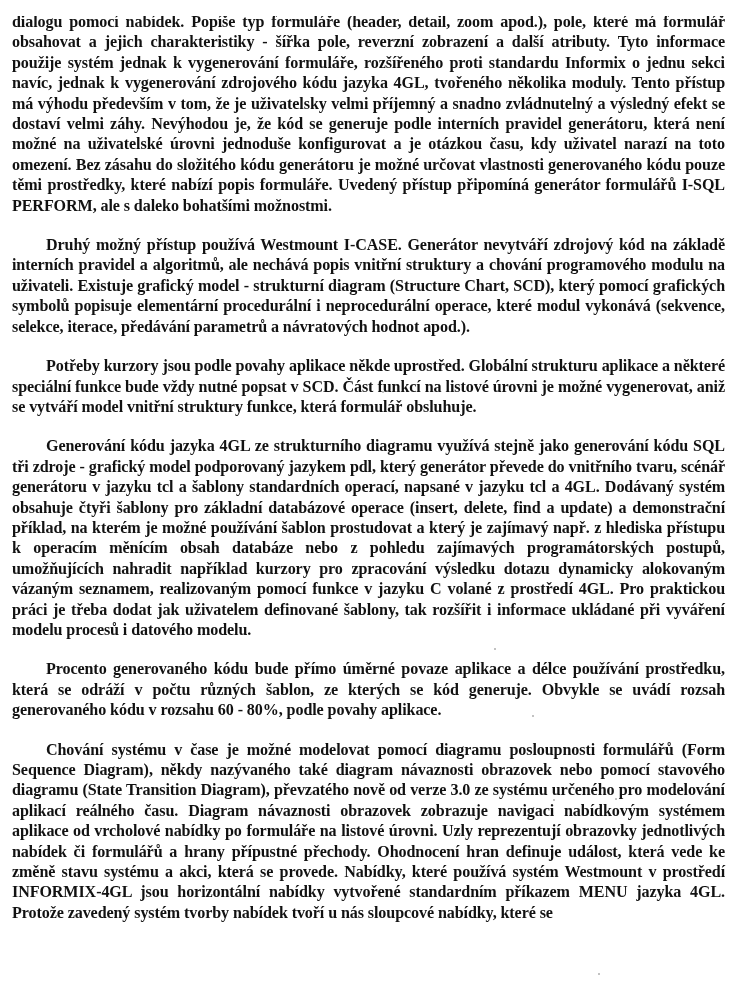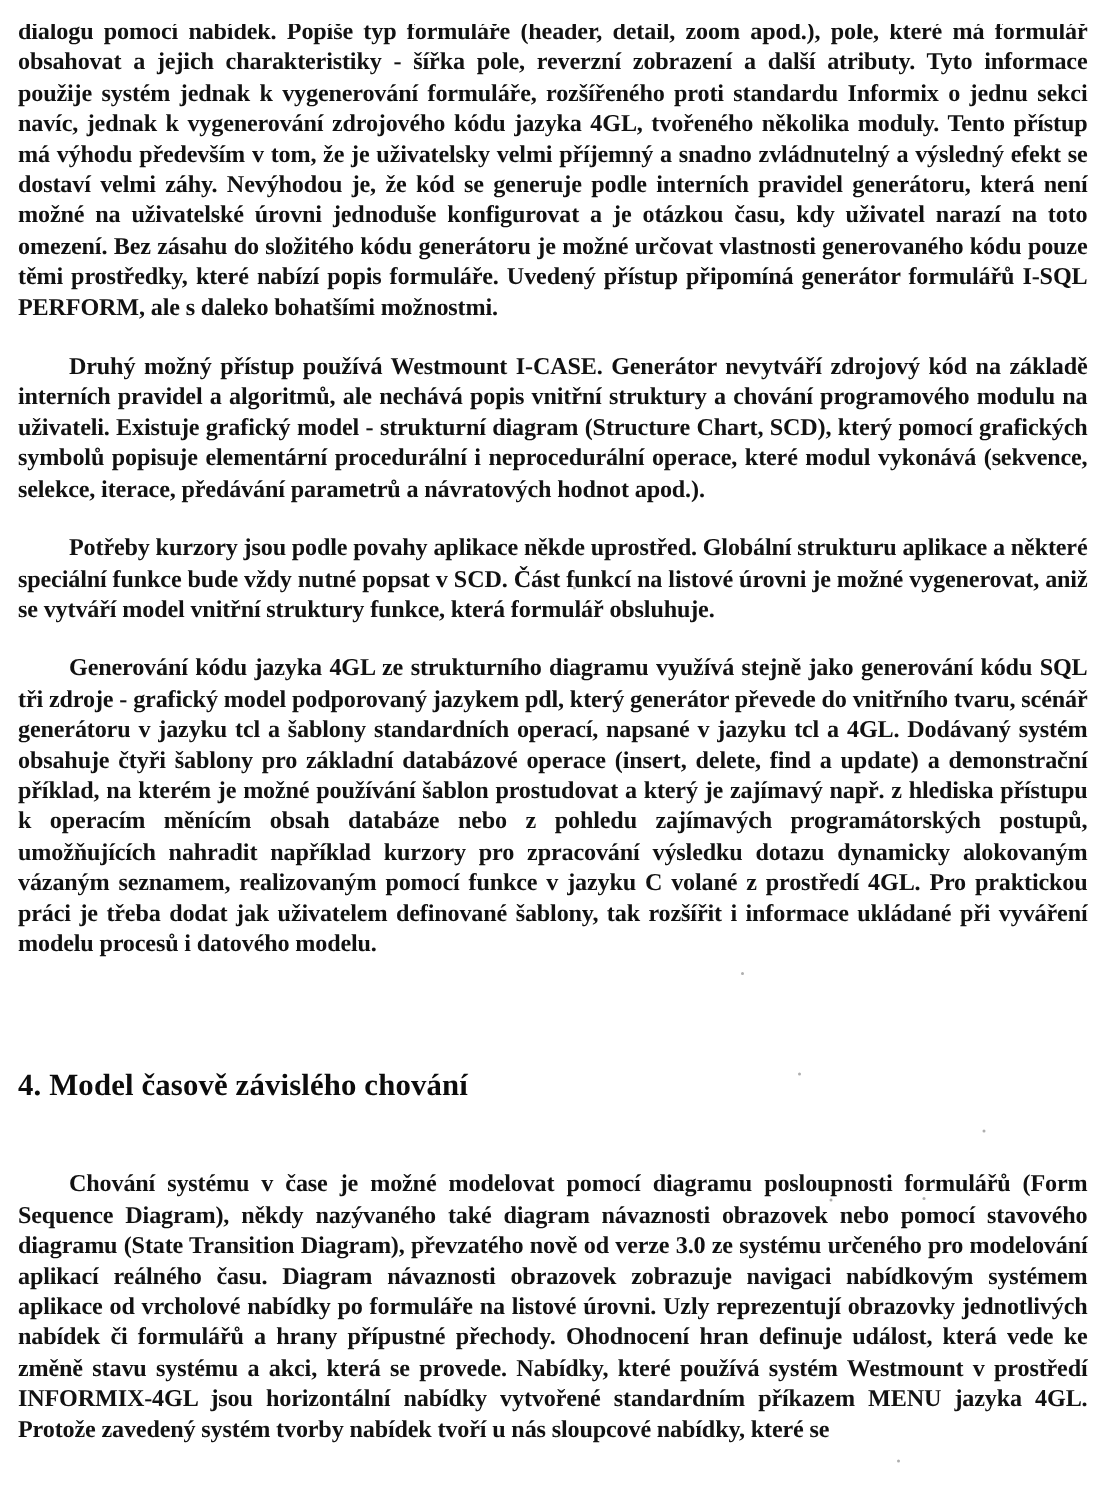--- a/index.html
+++ b/index.html
@@ -79,22 +79,22 @@
   <div class="content">
 
     <p class="para noindent">dialogu pomocí nabídek. Popíše typ formuláře (header, detail, zoom apod.), pole, které má formulář obsahovat a jejich charakteristiky - šířka pole, reverzní zobrazení a další atributy. Tyto informace použije systém jednak k vygenerování formuláře, rozšířeného proti standardu Informix o jednu sekci navíc, jednak k vygenerování zdrojového kódu jazyka 4GL, tvořeného několika moduly. Tento přístup má výhodu především v tom, že je uživatelsky velmi příjemný a snadno zvládnutelný a výsledný efekt se dostaví velmi záhy. Nevýhodou je, že kód se generuje podle interních pravidel generátoru, která není možné na uživatelské úrovni jednoduše konfigurovat a je otázkou času, kdy uživatel narazí na toto omezení. Bez zásahu do složitého kódu generátoru je možné určovat vlastnosti generovaného kódu pouze těmi prostředky, které nabízí popis formuláře. Uvedený přístup připomíná generátor formulářů I-SQL PERFORM, ale s daleko bohatšími možnostmi.</p>
 
     <p class="para">Druhý možný přístup používá Westmount I-CASE. Generátor nevytváří zdrojový kód na základě interních pravidel a algoritmů, ale nechává popis vnitřní struktury a chování programového modulu na uživateli. Existuje grafický model - strukturní diagram (Structure Chart, SCD), který pomocí grafických symbolů popisuje elementární procedurální i neprocedurální operace, které modul vykonává (sekvence, selekce, iterace, předávání parametrů a návratových hodnot apod.).</p>
 
     <p class="para">Potřeby kurzory jsou podle povahy aplikace někde uprostřed. Globální strukturu aplikace a některé speciální funkce bude vždy nutné popsat v SCD. Část funkcí na listové úrovni je možné vygenerovat, aniž se vytváří model vnitřní struktury funkce, která formulář obsluhuje.</p>
 
     <p class="para">Generování kódu jazyka 4GL ze strukturního diagramu využívá stejně jako generování kódu SQL tři zdroje - grafický model podporovaný jazykem pdl, který generátor převede do vnitřního tvaru, scénář generátoru v jazyku tcl a šablony standardních operací, napsané v jazyku tcl a 4GL. Dodávaný systém obsahuje čtyři šablony pro základní databázové operace (insert, delete, find a update) a demonstrační příklad, na kterém je možné používání šablon prostudovat a který je zajímavý např. z hlediska přístupu k operacím měnícím obsah databáze nebo z pohledu zajímavých programátorských postupů, umožňujících nahradit například kurzory pro zpracování výsledku dotazu dynamicky alokovaným vázaným seznamem, realizovaným pomocí funkce v jazyku C volané z prostředí 4GL. Pro praktickou práci je třeba dodat jak uživatelem definované šablony, tak rozšířit i informace ukládané při vyváření modelu procesů i datového modelu.</p>
 
+    <p class="para">Procento generovaného kódu bude přímo úměrné povaze aplikace a délce používání prostředku, která se odráží v počtu různých šablon, ze kterých se kód generuje. Obvykle se uvádí rozsah generovaného kódu v rozsahu 60 - 80%, podle povahy aplikace.</p>
 
-    <h2 class="heading">4. Model časově závislého chování</h2>
 
     <p class="para">Chování systému v čase je možné modelovat pomocí diagramu posloupnosti formulářů (Form Sequence Diagram), někdy nazývaného také diagram návaznosti obrazovek nebo pomocí stavového diagramu (State Transition Diagram), převzatého nově od verze 3.0 ze systému určeného pro modelování aplikací reálného času. Diagram návaznosti obrazovek zobrazuje navigaci nabídkovým systémem aplikace od vrcholové nabídky po formuláře na listové úrovni. Uzly reprezentují obrazovky jednotlivých nabídek či formulářů a hrany přípustné přechody. Ohodnocení hran definuje událost, která vede ke změně stavu systému a akci, která se provede. Nabídky, které používá systém Westmount v prostředí INFORMIX-4GL jsou horizontální nabídky vytvořené standardním příkazem MENU jazyka 4GL. Protože zavedený systém tvorby nabídek tvoří u nás sloupcové nabídky, které se</p>
 
   </div>
 
   <span class="speck" style="left:382px; top:375px; width:2px; height:2px;"></span>
   <span class="speck" style="left:494px; top:632px; width:2px; height:2px;"></span>
   <span class="speck" style="left:532px; top:699px; width:2px; height:2px;"></span>
   <span class="speck" style="left:655px; top:737px; width:2px; height:2px;"></span>
   <span class="speck" style="left:553px; top:783px; width:2px; height:2px;"></span>

